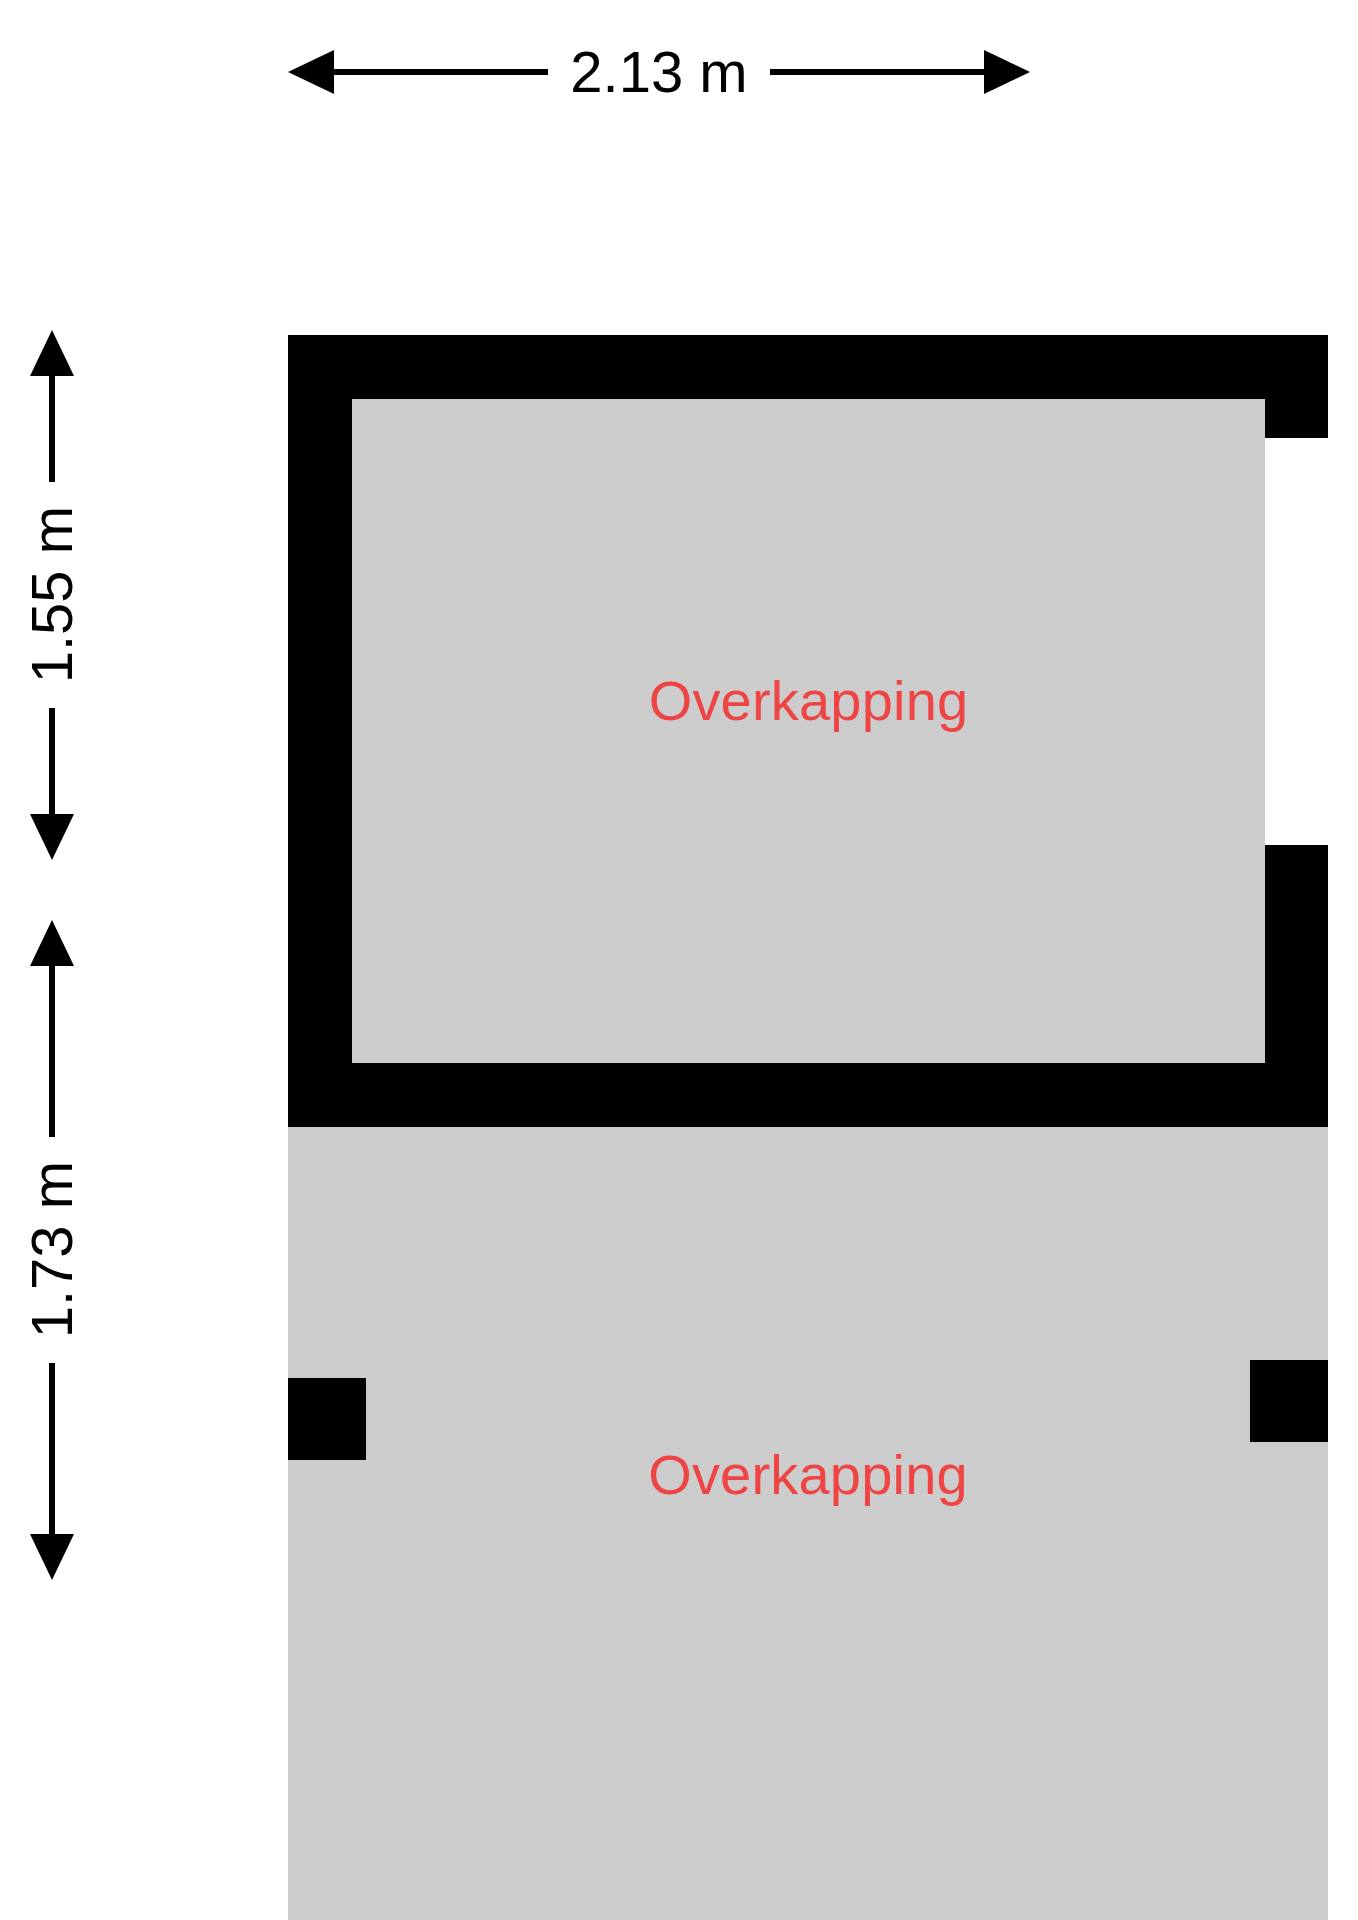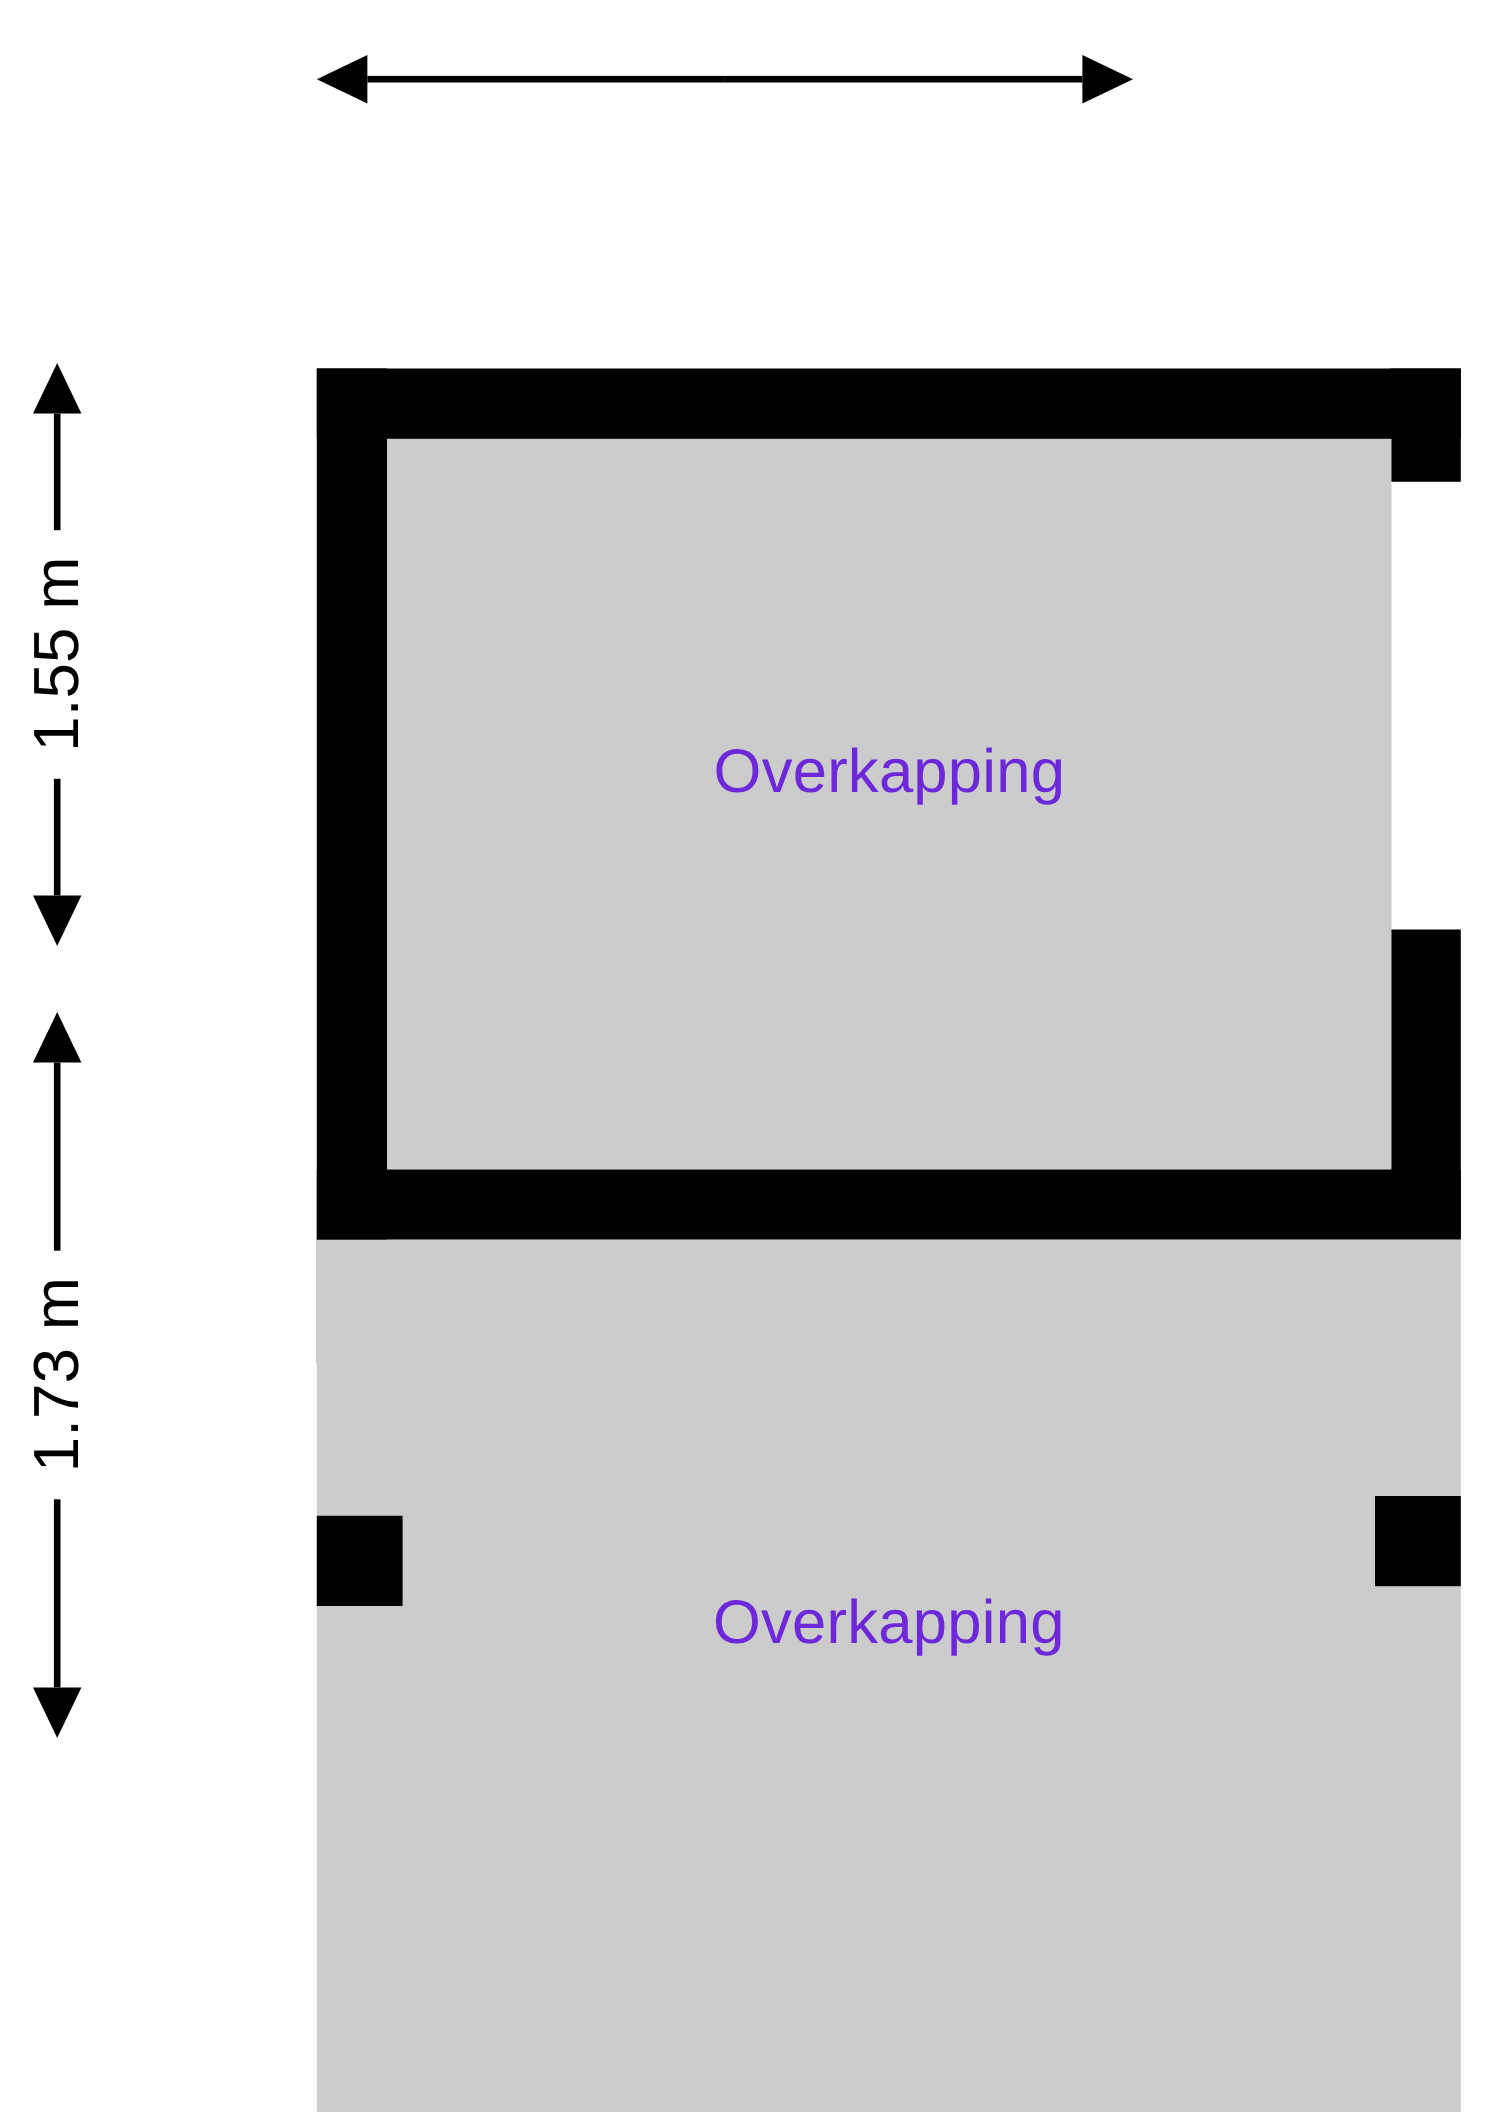--- a/index.html
+++ b/index.html
@@ -28,21 +28,21 @@
     background: #cccccc;
   }
   .pillar {
     position: absolute;
     background: #000000;
   }
 
   
   .room-label {
     position: absolute;
-    color: #6d28d9;
+    color: #ef4444;
     text-align: center;
     line-height: 1.18;
     white-space: nowrap;
   }
   .room-label .rl-name {
     display: block;
     font-size: 56px;
     font-weight: 400;
     letter-spacing: 0.2px;
   }
@@ -125,20 +125,21 @@
   }
 </style>
 </head>
 <body>
 
 <div id="plan">
 
   <div class="dim-h" style="left:288px; top:42px; width:742px;">
     <span class="arrow-left"></span>
     <span class="dim-line"></span>
+    <span class="dim-text">2.13 m</span>
     <span class="dim-line"></span>
     <span class="arrow-right"></span>
   </div>
 
   <div class="dim-v" style="left:22px; top:330px; height:530px;">
     <span class="arrow-up"></span>
     <span class="dim-line-v"></span>
     <span class="dim-text-v">1.55 m</span>
     <span class="dim-line-v"></span>
     <span class="arrow-down"></span>

